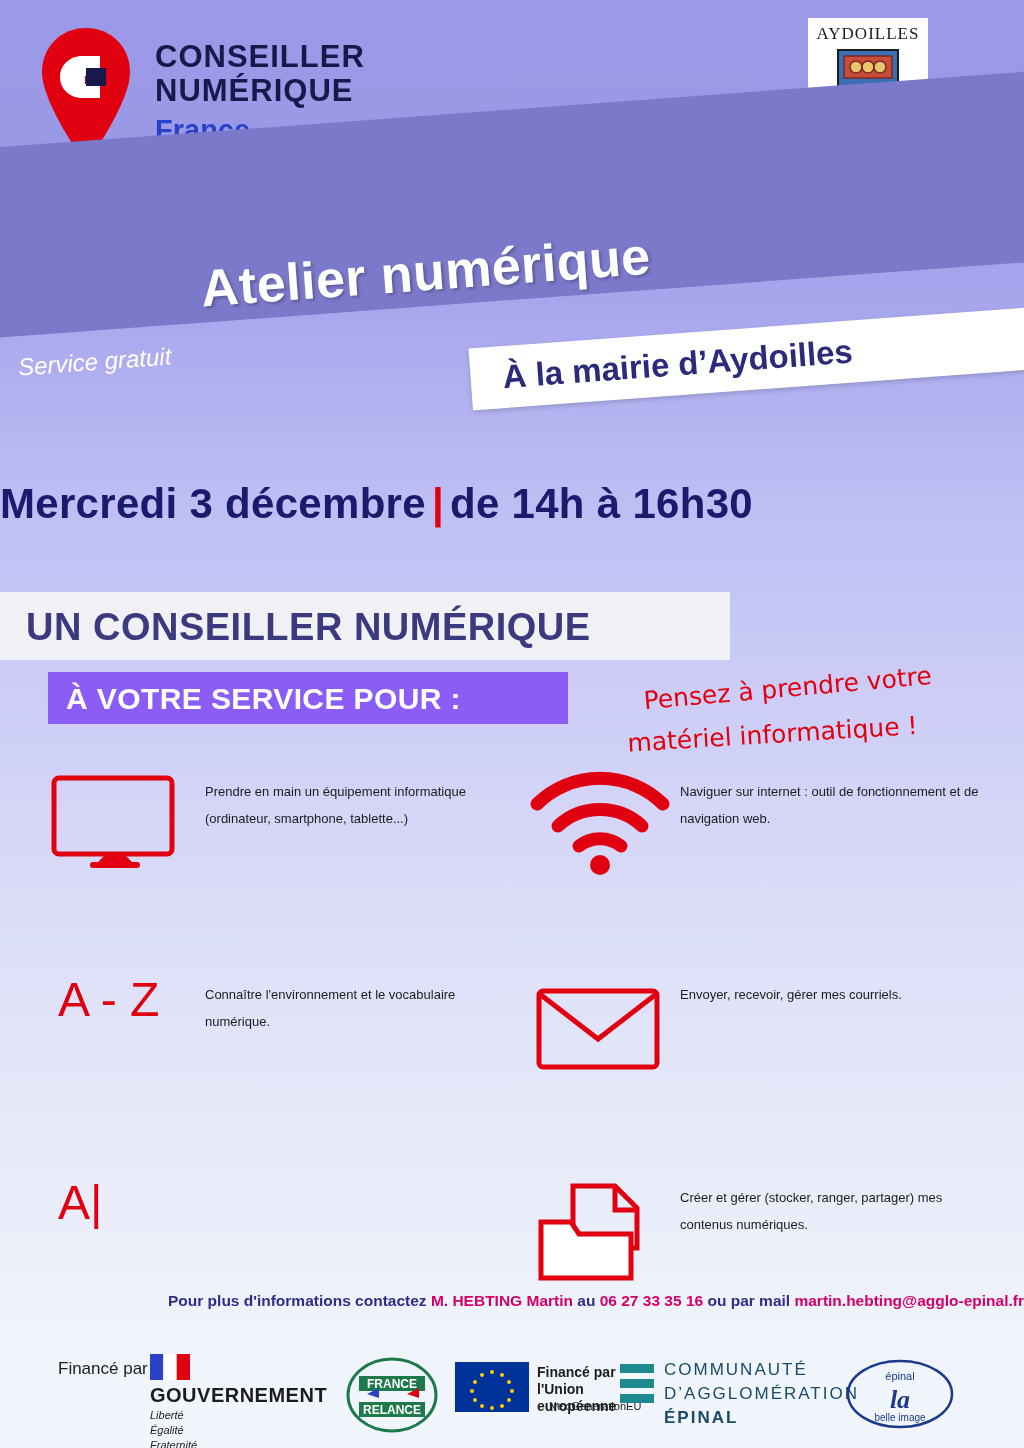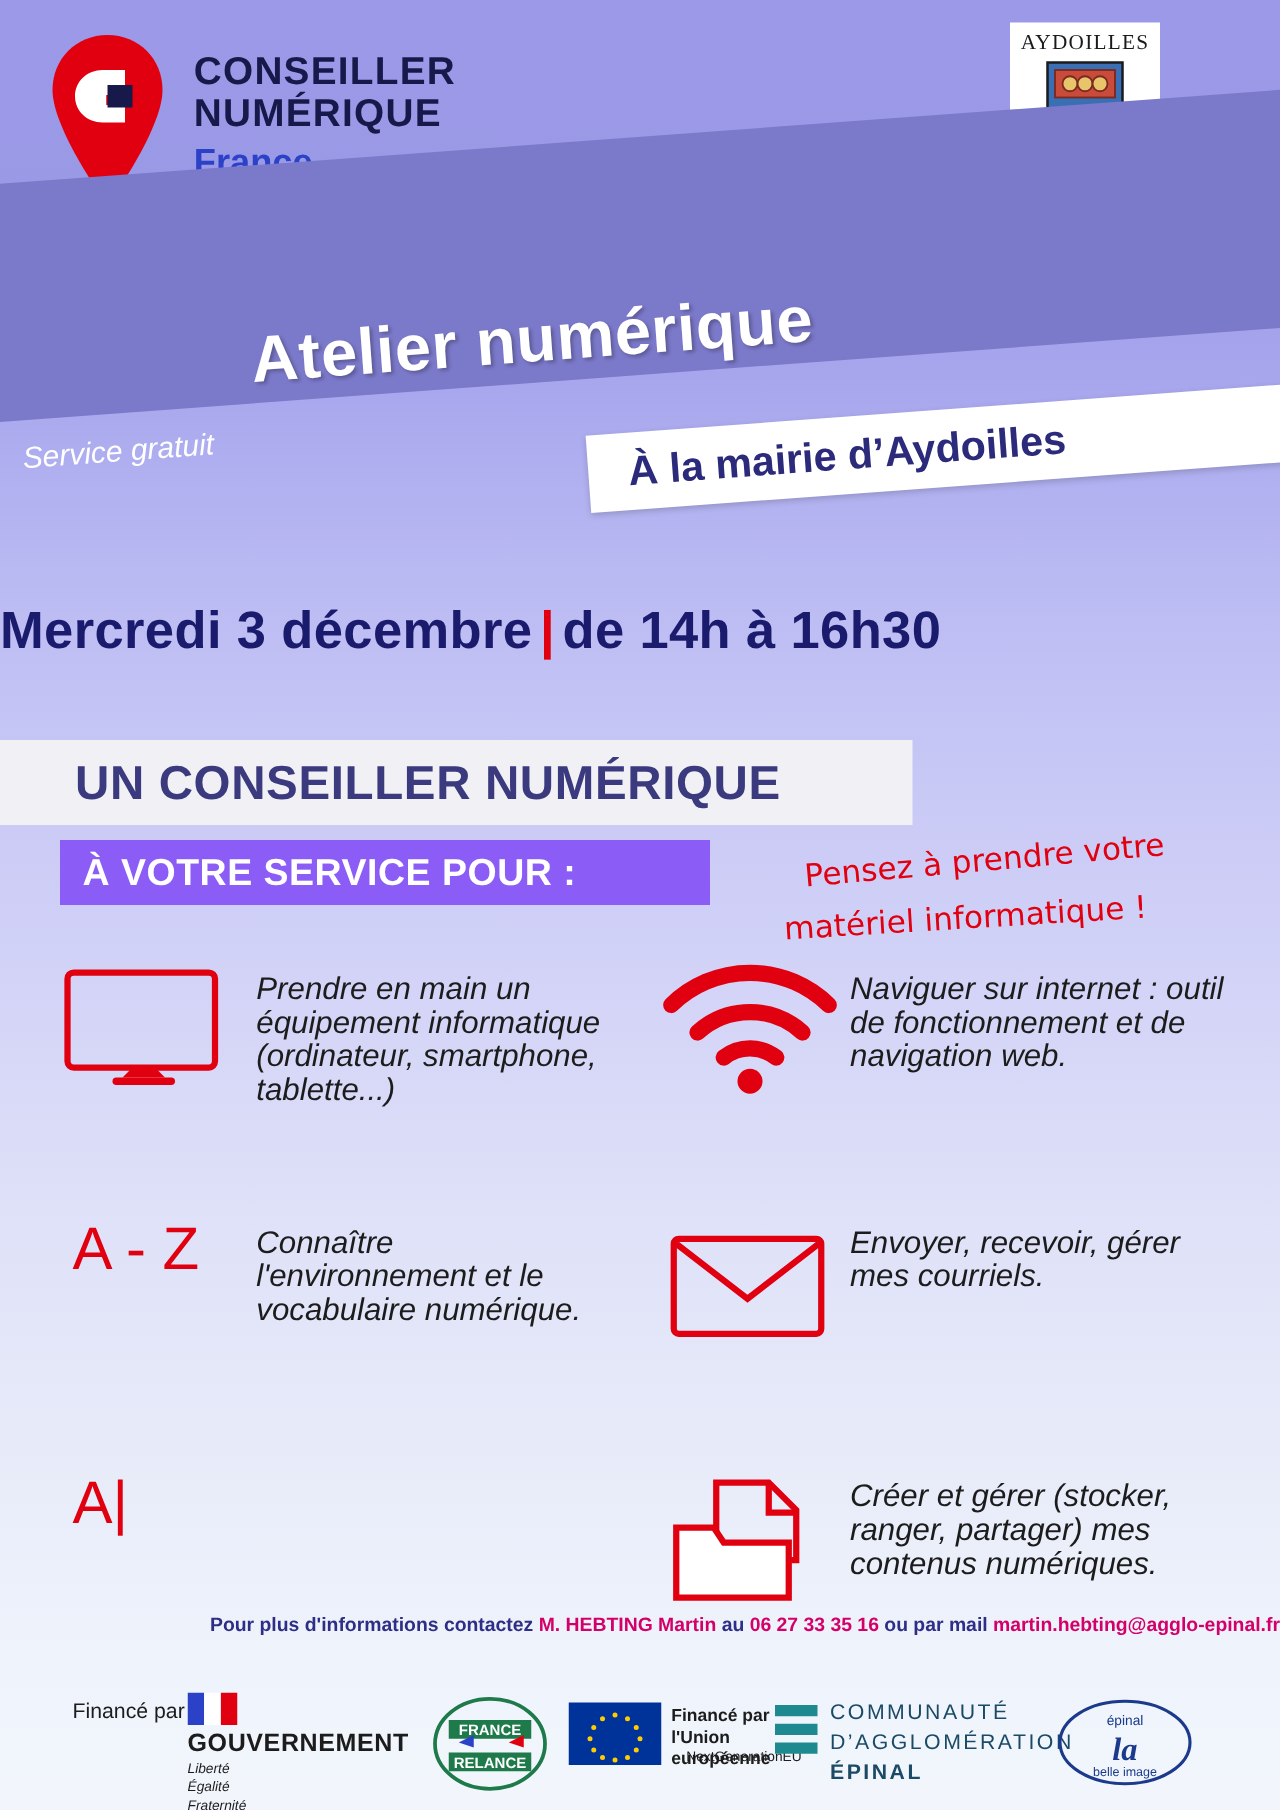--- a/index.html
+++ b/index.html
@@ -48,40 +48,40 @@
 
   
   .date{
     position:absolute;top:480px;left:0;width:1024px;
     font-size:42px;font-weight:bold;color:#1b1b6e;letter-spacing:.3px;
   }
   .date .sep{color:#e1000f;padding:0 6px;}
 
   
   .hl1{position:absolute;left:0;top:592px;width:730px;height:68px;background:#f0f0f5;}
-  .hl1 span{position:absolute;left:26px;top:14px;font-size:38px;font-weight:bold;color:#3b3a7e;letter-spacing:.5px;margin-left:34px;}
+  .hl1 span{position:absolute;left:26px;top:14px;font-size:38px;font-weight:bold;color:#3b3a7e;letter-spacing:.5px;}
   .hl2{position:absolute;left:48px;top:672px;width:520px;height:52px;background:#8b5cf6;}
   .hl2 span{position:absolute;left:18px;top:10px;font-size:30px;font-weight:bold;color:#ffffff;letter-spacing:.4px;}
 
   
   .note{
     position:absolute;left:645px;top:662px;width:370px;
     color:#e1000f;font-family:"DejaVu Sans",sans-serif;font-size:25px;line-height:46px;
     transform:rotate(-5deg);
   }
   .note .l2{display:block;margin-left:-20px;transform:rotate(1.5deg);}
 
   
   .grid{position:absolute;left:40px;top:770px;width:960px;}
   .row{position:relative;height:175px;}
   .cell{position:absolute;top:0;width:460px;height:160px;}
   .cell.left{left:0;}
   .cell.right{left:485px;}
   .ico{position:absolute;left:0;top:0;width:160px;height:110px;}
-  .txt{position:absolute;left:165px;top:8px;width:290px;font-size:25px;line-height:27px;color:#1c1c1c;font-style:italic;}
+  .txt{position:absolute;left:165px;top:8px;width:290px;font-size:13px;line-height:27px;color:#1c1c1c;}
   .cell.right .ico{width:150px;}
   .cell.right .txt{left:155px;width:300px;}
   .big-letters{font-size:48px;color:#e1000f;font-family:"Liberation Sans",sans-serif;line-height:54px;padding-left:18px;}
 
   
   .contact{
     position:absolute;left:0;top:1292px;width:1024px;text-align:right;
     font-size:15.5px;font-weight:bold;color:#2f2e86;
   }
   .contact .hl{color:#d4006a;}

